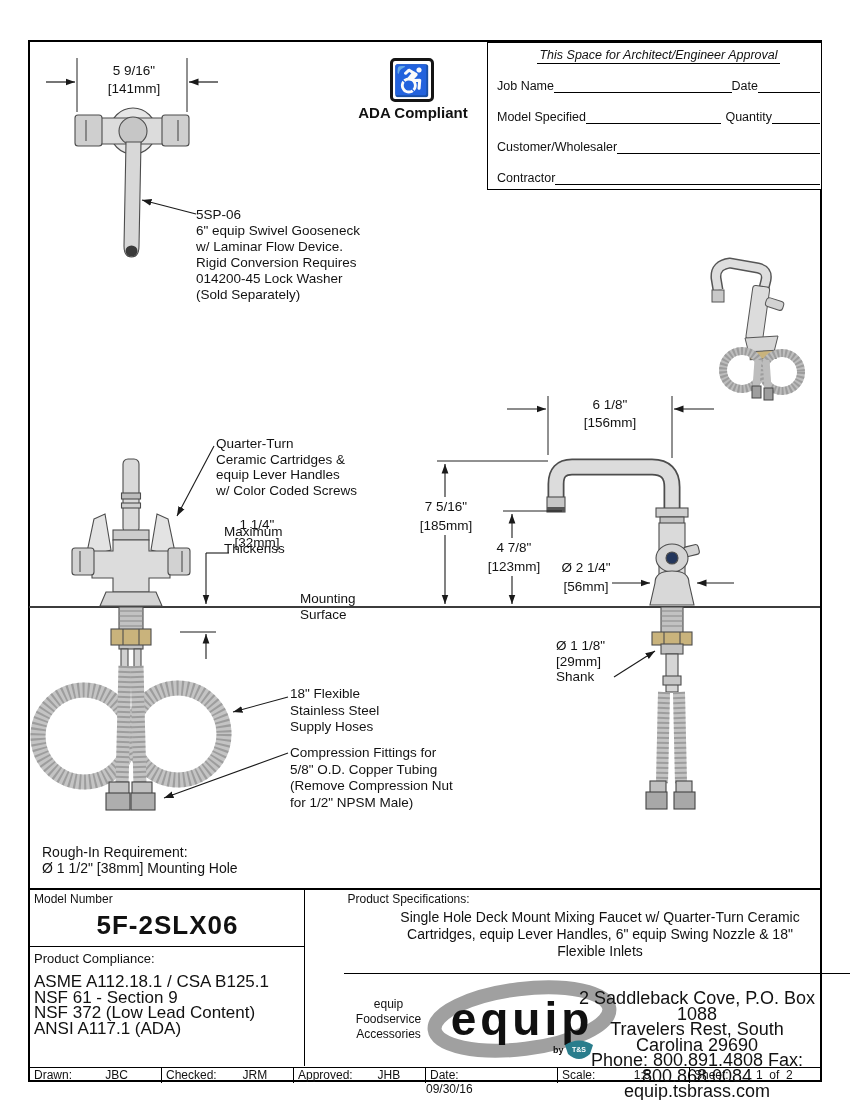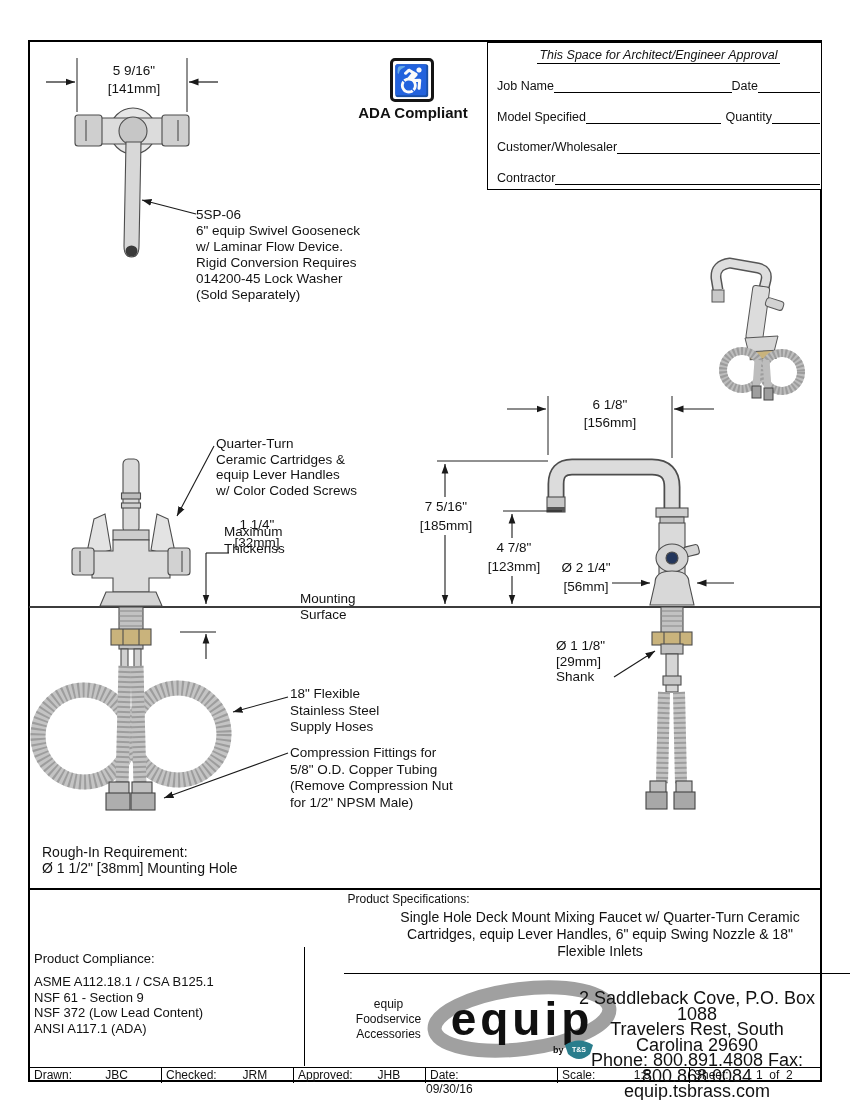--- a/index.html
+++ b/index.html
@@ -296,23 +296,27 @@
     <div>for 1/2" NPSM Male)</div>
   </div>
 
   <div class="abs txt" style="left:42px;top:844px;font-size:14px;line-height:16px;">
     <div>Rough-In Requirement:</div>
     <div>Ø 1 1/2" [38mm] Mounting Hole</div>
   </div>
 
   <div class="abs btable">
 
+    <div class="cell" style="left:0;top:0;width:275px;height:57px;border-right:1.5px solid #000;border-bottom:1.5px solid #000;">
+      <div class="abs lbl-sm" style="left:4px;top:2px;">Model Number</div>
+      <div class="abs model-big" style="left:0;top:20px;width:275px;text-align:center;">5F-2SLX06</div>
+    </div>
     <div class="cell" style="left:0;top:57px;width:275px;height:118.5px;border-right:1.5px solid #000;">
       <div class="abs" style="left:4px;top:4px;font-size:13px;">Product Compliance:</div>
-      <div class="abs" style="left:4px;top:27px;font-size:13px;line-height:15.5px;">
+      <div class="abs" style="left:4px;top:27px;font-size:17px;line-height:15.5px;">
         <div>ASME A112.18.1 / CSA B125.1</div>
         <div>NSF 61 - Section 9</div>
         <div>NSF 372 (Low Lead Content)</div>
         <div>ANSI A117.1 (ADA)</div>
       </div>
     </div>
 
     <div class="cell" style="left:276.5px;top:0;width:513.5px;height:83.5px;border-bottom:1.5px solid #000;margin-left:37px;">
       <div class="abs lbl-sm" style="left:4px;top:2px;">Product Specifications:</div>
       <div class="abs spec-desc center" style="left:0;top:19px;width:513px;">

